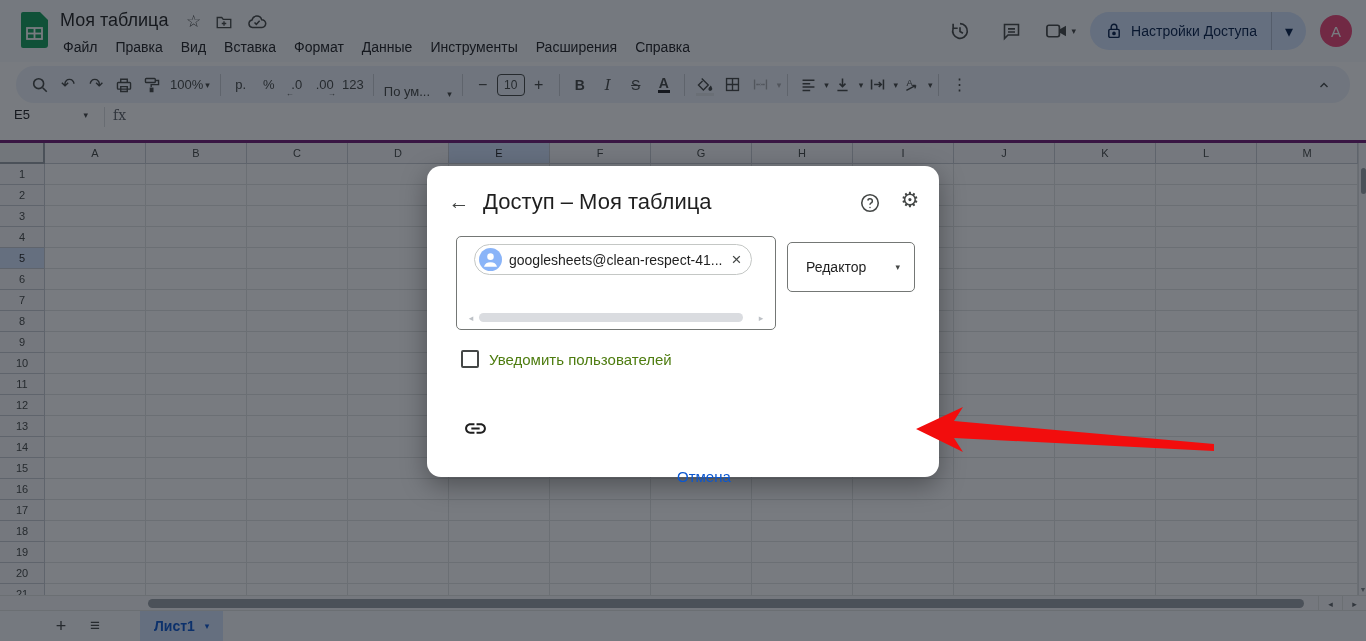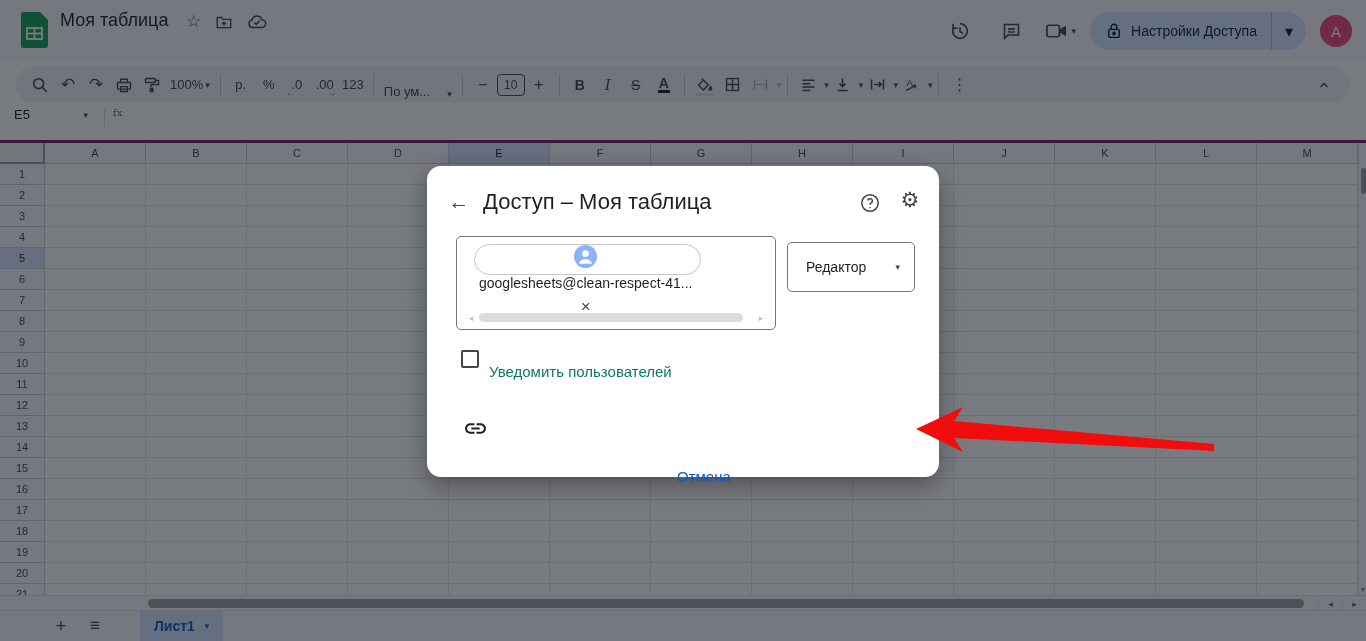--- a/index.html
+++ b/index.html
@@ -35,21 +35,21 @@
   .fontsize-box { width:28px; height:22px; border:1px solid #444746; border-radius:4px; display:flex; align-items:center; justify-content:center; font-size:12px; color:#444746; }
   .disabled { color:#a9acb0 !important; }
   .txtA { font-size:14px; font-weight:600; border-bottom:3px solid #202124; line-height:14px; padding:0 1px; }
   .bucketbar { position:absolute; bottom:3px; left:5px; right:5px; height:3px; background:#dfe3e8; }
   .collapse { position:absolute; right:12px; top:5px; }
 
   
   .fbar { position:absolute; left:0; top:107px; width:1366px; height:36px; background:#fff; border-bottom:3px solid #701a75; display:flex; align-items:flex-start; }
   .namebox { width:96px; display:flex; align-items:center; justify-content:space-between; padding:0 8px 0 14px; font-size:13px; color:#202124; }
   .fbar-sep { width:1px; height:20px; background:#dadce0; margin:0 8px; }
-  .fx { font-family:"DejaVu Serif", serif; color:#5f6368; font-size:10px; }
+  .fx { font-family:"DejaVu Serif", serif; color:#5f6368; font-size:14px; }
 
   
   .grid { position:absolute; left:0; top:143px; width:1366px; height:452px; background:#fff; }
   .corner { position:absolute; left:0; top:0; width:45px; height:21px; background:#f1f3f4; border-right:2px solid #9aa0a6; border-bottom:2px solid #9aa0a6; }
   .colheads { position:absolute; left:45px; top:0; height:21px; display:flex; }
   .col-h { width:101px; height:21px; background:#f8f9fa; border-right:1px solid #c7cbd1; border-bottom:1px solid #c7cbd1; font-size:11px; color:#444746; display:flex; align-items:center; justify-content:center; }
   .rowheads { position:absolute; left:0; top:21px; width:45px; height:431px; overflow:hidden; }
   .row-h { width:45px; height:21px; background:#f8f9fa; border-right:1px solid #c7cbd1; border-bottom:1px solid #c7cbd1; font-size:11px; color:#444746; display:flex; align-items:center; justify-content:center; }
   .col-h.sel, .row-h.sel { background:var(--selected-header,#d3e3fd); color:#1f1f1f; }
   .cells { position:absolute; left:45px; top:21px; width:1313px; height:431px;
@@ -74,32 +74,32 @@
   .sheet-tab .caret { color:var(--accent,#0b57d0); }
 
   
   .scrim { position:absolute; inset:0; background:rgba(15,20,28,0.56); z-index:50; }
   .dialog { position:absolute; left:427px; top:166px; width:512px; height:311px; background:#fff; border-radius:14px; z-index:60; box-shadow:0 8px 26px rgba(0,0,0,.35); }
   .dlg-back { position:absolute; left:18px; top:22px; width:28px; height:28px; font-size:21px; color:#444746; display:flex; align-items:center; justify-content:center; }
   .dlg-title { position:absolute; left:56px; top:23px; font-size:22px; color:#1f1f1f; }
   .dlg-help { position:absolute; left:430px; top:24px; width:26px; height:26px; color:#444746; display:flex; align-items:center; justify-content:center; }
   .dlg-gear { position:absolute; left:470px; top:21px; width:26px; height:26px; color:#444746; font-size:21px; display:flex; align-items:center; justify-content:center; }
   .chip-box { position:absolute; left:29px; top:70px; width:320px; height:94px; border:1px solid #747775; border-radius:5px; }
-  .chip { position:absolute; left:17px; top:7px; height:31px; border:1px solid #c4c7c5; border-radius:16px; display:flex; align-items:center; gap:7px; padding:0 8px 0 4px; max-width:292px;flex-direction:column; }
+  .chip { position:absolute; left:17px; top:7px; height:31px; border:1px solid #c4c7c5; border-radius:16px; display:flex; align-items:center; gap:7px; padding:0 8px 0 4px; max-width:292px; }
   .chip-avatar { width:23px; height:23px; border-radius:50%; background:#8ab4f8; display:flex; align-items:center; justify-content:center; flex:none; }
   .chip-text { font-size:14px; color:#1f1f1f; white-space:nowrap; }
   .chip-close { font-size:17px; color:#444746; line-height:1; padding:0 2px; }
   .chip-scroll { position:absolute; left:8px; right:8px; bottom:6px; height:11px; display:flex; align-items:center; }
   .cs-arrow { font-size:9px; color:#bdc1c6; width:12px; text-align:center; }
   .cs-track { flex:1; height:9px; position:relative; }
   .cs-thumb { position:absolute; left:2px; right:12px; top:0; height:9px; border-radius:5px; background:#dadce0; }
   .role-box { position:absolute; left:360px; top:76px; width:128px; height:50px; border:1px solid #747775; border-radius:5px; display:flex; align-items:center; justify-content:space-between; padding:0 14px 0 18px; }
   .role-label { font-size:14px; color:#1f1f1f; }
   .checkbox { position:absolute; left:34px; top:184px; width:18px; height:18px; border:2px solid #444746; border-radius:2px; }
-  .check-label { position:absolute; left:62px; top:185px; font-size:15px; color:#0f766e;margin-top:12px; }
+  .check-label { position:absolute; left:62px; top:185px; font-size:15px; color:#4d7c0f; }
   .link-btn { position:absolute; left:36px; top:250px; width:26px; height:26px; color:#1f1f1f; }
   .cancel-btn { position:absolute; left:240px; top:254px; font-size:15px; font-weight:500; color:var(--accent,#0b57d0); padding:4px 10px;margin-top:44px; }
   .submit-btn { position:absolute; left:330px; top:243px; width:159px; height:40px; border-radius:20px; background:var(--accent,#0b57d0); color:#fff; font-size:15px; font-weight:700; display:flex; align-items:center; justify-content:center; }
   .red-arrow { position:absolute; left:0; top:0; z-index:70; pointer-events:none; }
 </style>
 </head>
 <body>
 
 <div class="stage">
 
@@ -115,20 +115,31 @@
       <span style="font-size:17px;">☆</span>
       <svg width="18" height="18" viewBox="0 0 24 24" fill="none" stroke="currentColor" stroke-width="1.8">
         <path d="M3 6 h6 l2 2.5 h10 v11 h-18 z"></path>
           <path d="M12 11 v6 M9 14 h6"></path>
       </svg>
       <svg width="20" height="18" viewBox="0 0 24 20" fill="none" stroke="currentColor" stroke-width="1.8">
         <path d="M6.5 16.5 a4.5 4.5 0 0 1 -0.5 -8.9 a6 6 0 0 1 11.6 -0.4 a4 4 0 0 1 0.4 9.3 z"></path>
           <path d="M9 10.5 l2.2 2.3 4-4.3"></path>
       </svg>
     </div>
+    <div class="menu-bar">
+        <span class="menu-item">Файл</span>
+        <span class="menu-item">Правка</span>
+        <span class="menu-item">Вид</span>
+        <span class="menu-item">Вставка</span>
+        <span class="menu-item">Формат</span>
+        <span class="menu-item">Данные</span>
+        <span class="menu-item">Инструменты</span>
+        <span class="menu-item">Расширения</span>
+        <span class="menu-item">Справка</span>
+      </div>
     <div class="top-right">
       <div class="tico">
         <svg width="22" height="22" viewBox="0 0 24 24" fill="none" stroke="currentColor" stroke-width="1.8">
           <path d="M12 4 a8 8 0 1 1 -7.5 5.2"></path>
             <path d="M4.5 4 v5 h5"></path>
             <path d="M12 8 v4.5 l3.2 2"></path>
         </svg>
       </div>
       <div class="tico">
         <svg width="21" height="21" viewBox="0 0 24 24" fill="none" stroke="currentColor" stroke-width="1.8">

